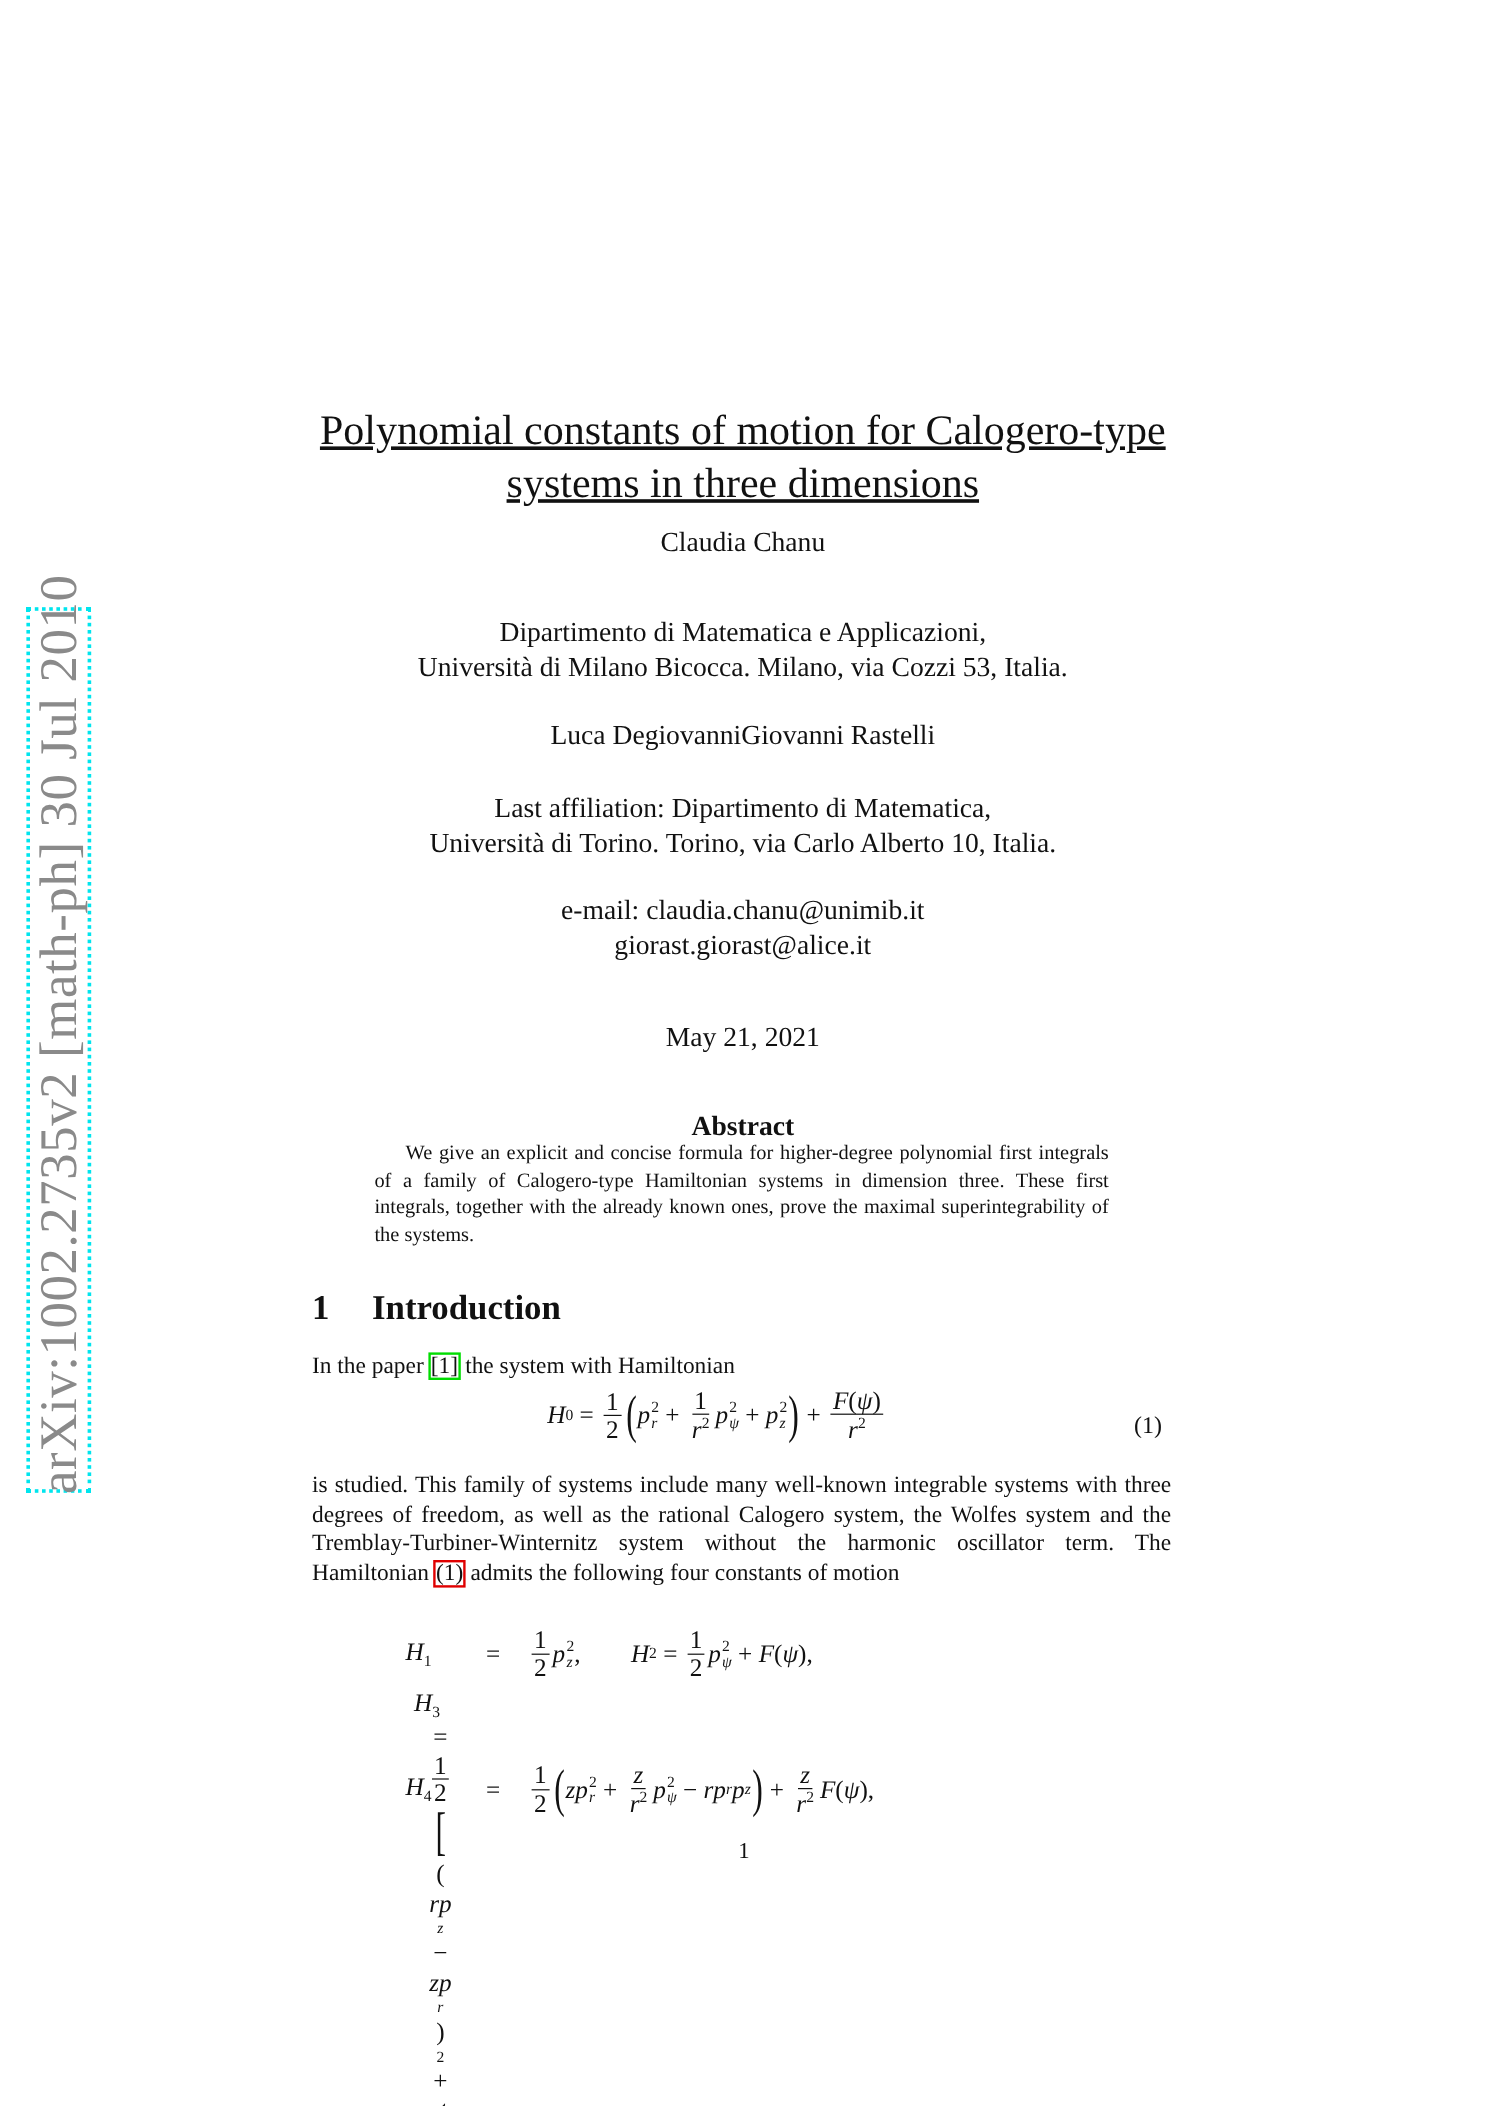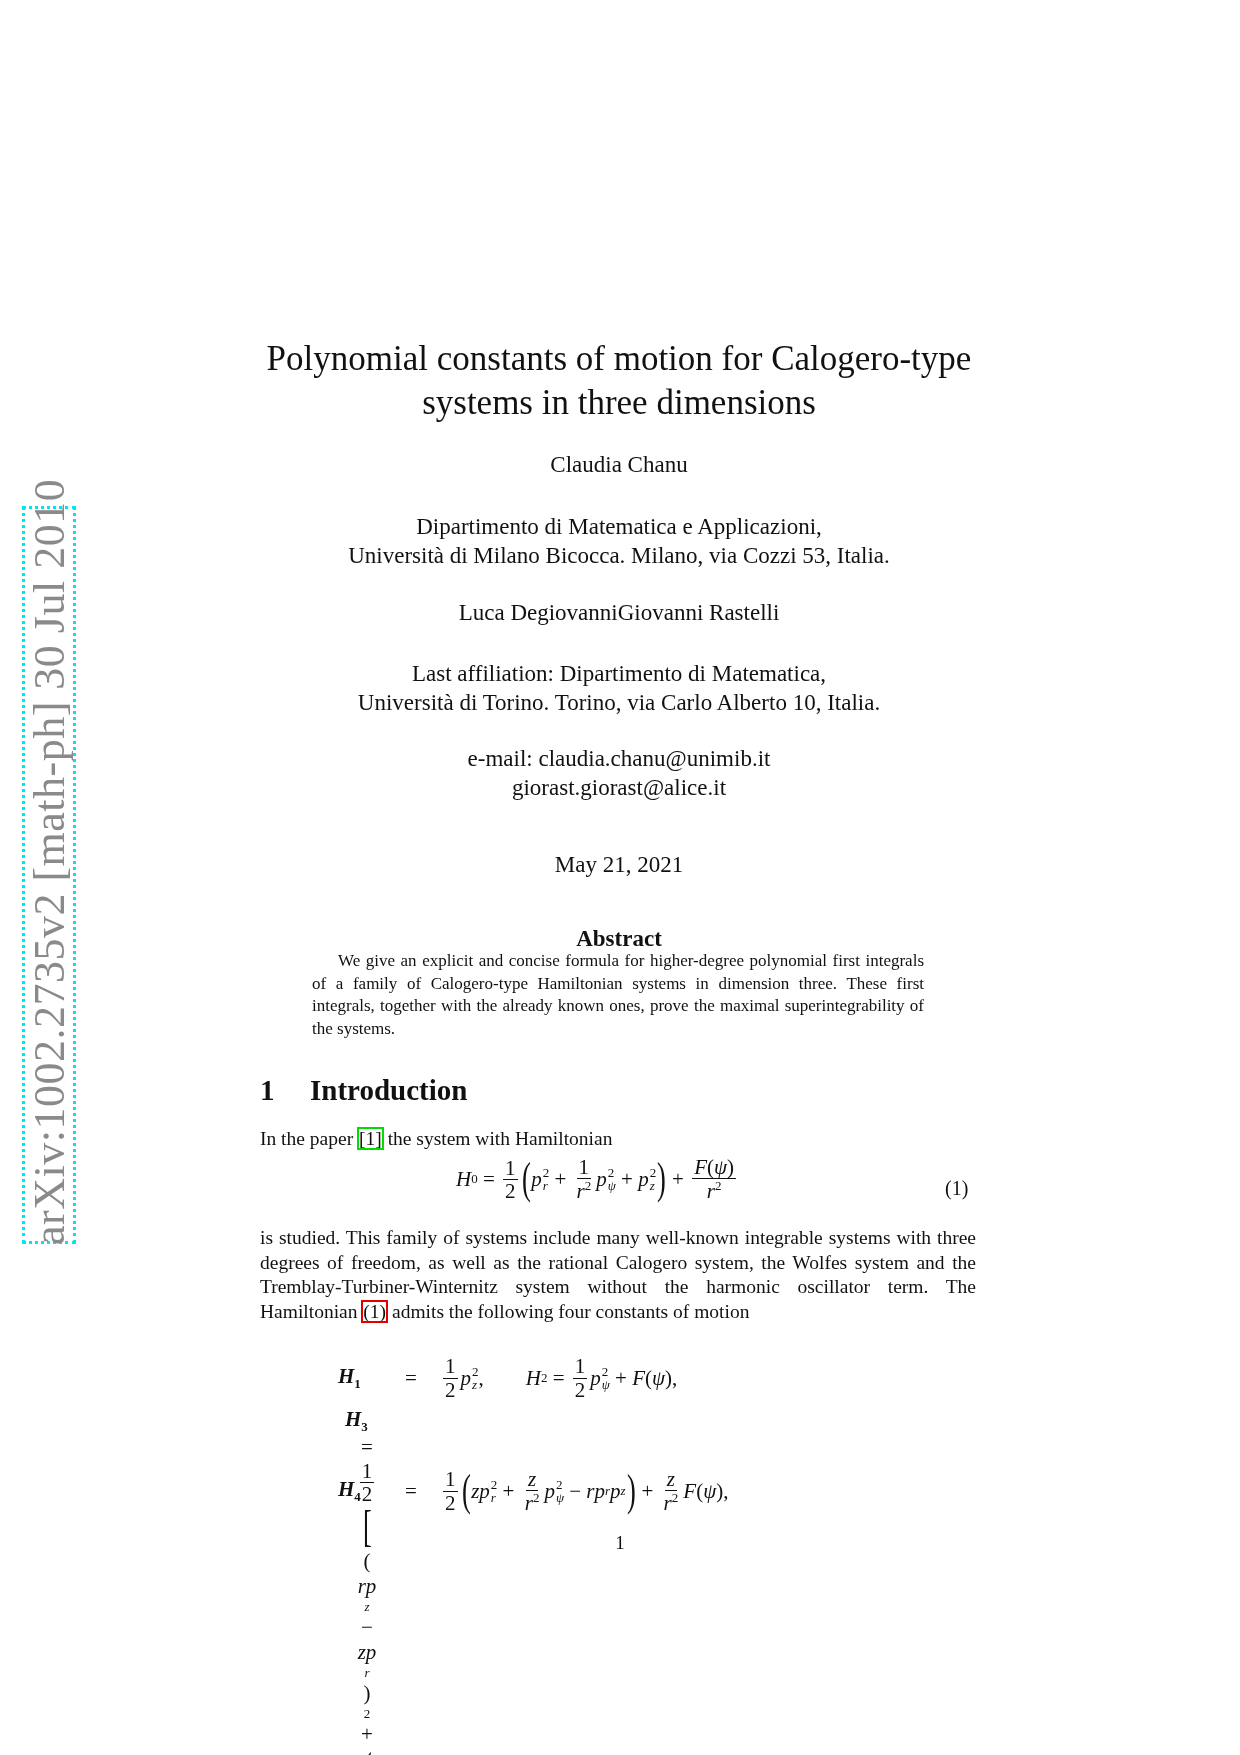--- a/index.html
+++ b/index.html
@@ -11,22 +11,22 @@
   .arxiv-box { position: absolute; left: 22px; top: 506px; width: 54px; height: 738px;
                border: 3px dotted #00e5ee; box-sizing: border-box; }
   .arxiv-text { position: absolute; left: 49px; top: 875px; width: 740px;
                 transform: translate(-50%, -50%) rotate(-90deg);
                 text-align: center; white-space: nowrap;
                 font-family: "Liberation Serif", serif; font-size: 44px; color: #8a8a8a;
                 letter-spacing: 0.5px; }
 
   .center { position: absolute; left: 260px; width: 718px; text-align: center;
             font-family: "Liberation Serif", serif; }
-  .title { top: 337px; font-size: 35px; line-height: 44px; color: #111; }
-  .author1 { top: 452px; font-size: 23px; }
+  .title { top: 337px; font-size: 35px; line-height: 44px; color: #111; text-decoration: underline; }
+  .author1 { top: 439px; font-size: 23px; }
   .affil1 { top: 512px; font-size: 23px; line-height: 29px; }
   .authors2 { top: 600px; font-size: 23px; }
   .authors2 span + span { }
   .affil2 { top: 659px; font-size: 23px; line-height: 29px; }
   .emails { top: 744px; font-size: 23px; line-height: 29px; }
   .date { top: 852px; font-size: 23px; }
 
   .abstract-title { position: absolute; left: 260px; width: 718px; top: 926px; text-align: center;
                     font-family: "Liberation Serif", serif; font-weight: bold; font-size: 23px; }
   .abstract-body { position: absolute; left: 312px; width: 612px; top: 950px;
@@ -55,21 +55,21 @@
   .frac .d { padding: 0 2px; }
   .paren { font-size: 44px; font-weight: 200; line-height: 1; transform: scaleX(0.6); display: inline-block;
            margin: 0 -2px; }
   sup, sub { font-size: 13px; }
   .ss { display: inline-flex; flex-direction: column; vertical-align: middle; line-height: 1; margin-left: 1px; }
   .ss .u { font-size: 13px; }
   .ss .l { font-size: 13px; font-style: italic; }
 
   .eqarray { position: absolute; left: 338px; top: 1352px; }
   .row { position: absolute; left: 0; display: flex; align-items: center; height: 52px; }
-  .lhs { width: 44px; font-weight: bold; }
+  .lhs { width: 44px; }
   .eqs { width: 58px; text-align: center; }
   .r1 { top: 0; }
   .r2 { top: 55px; flex-direction: column; }
   .r3 { top: 113px; }
 
   .pagenum { position: absolute; left: 600px; width: 40px; top: 1532px; text-align: center;
              font-family: "Liberation Serif", serif; font-size: 19px; }
 </style>
 </head>
 <body>

